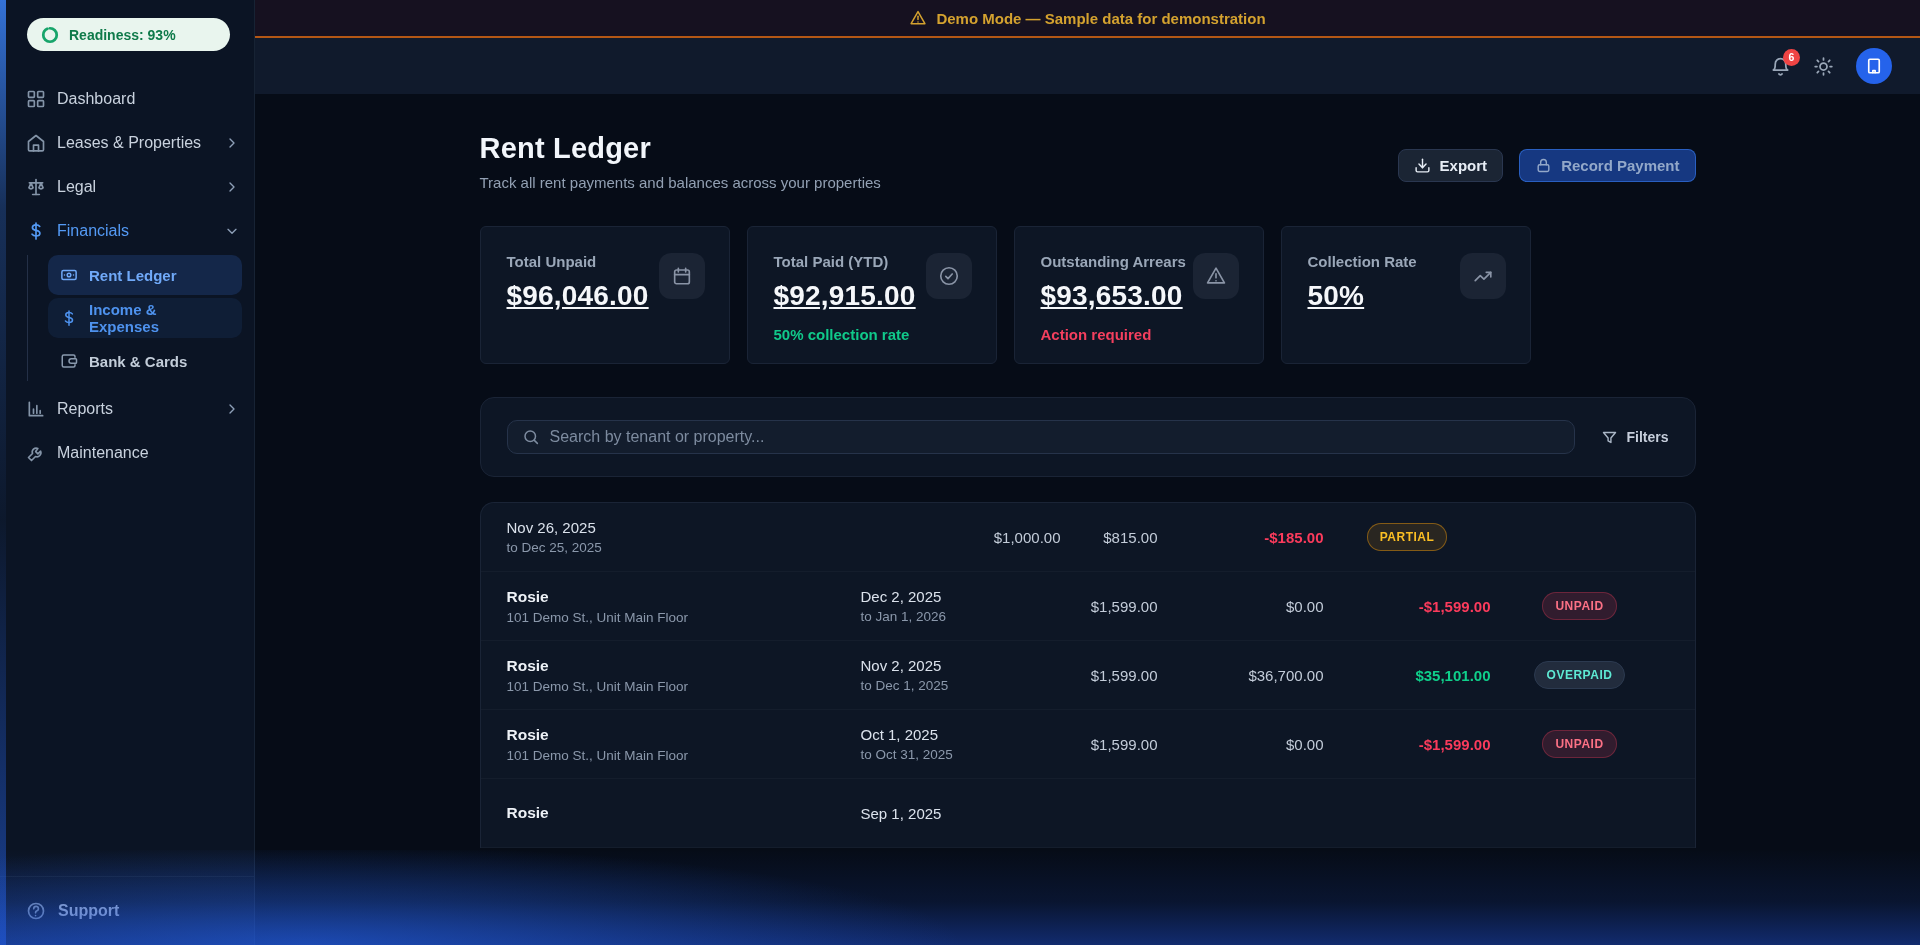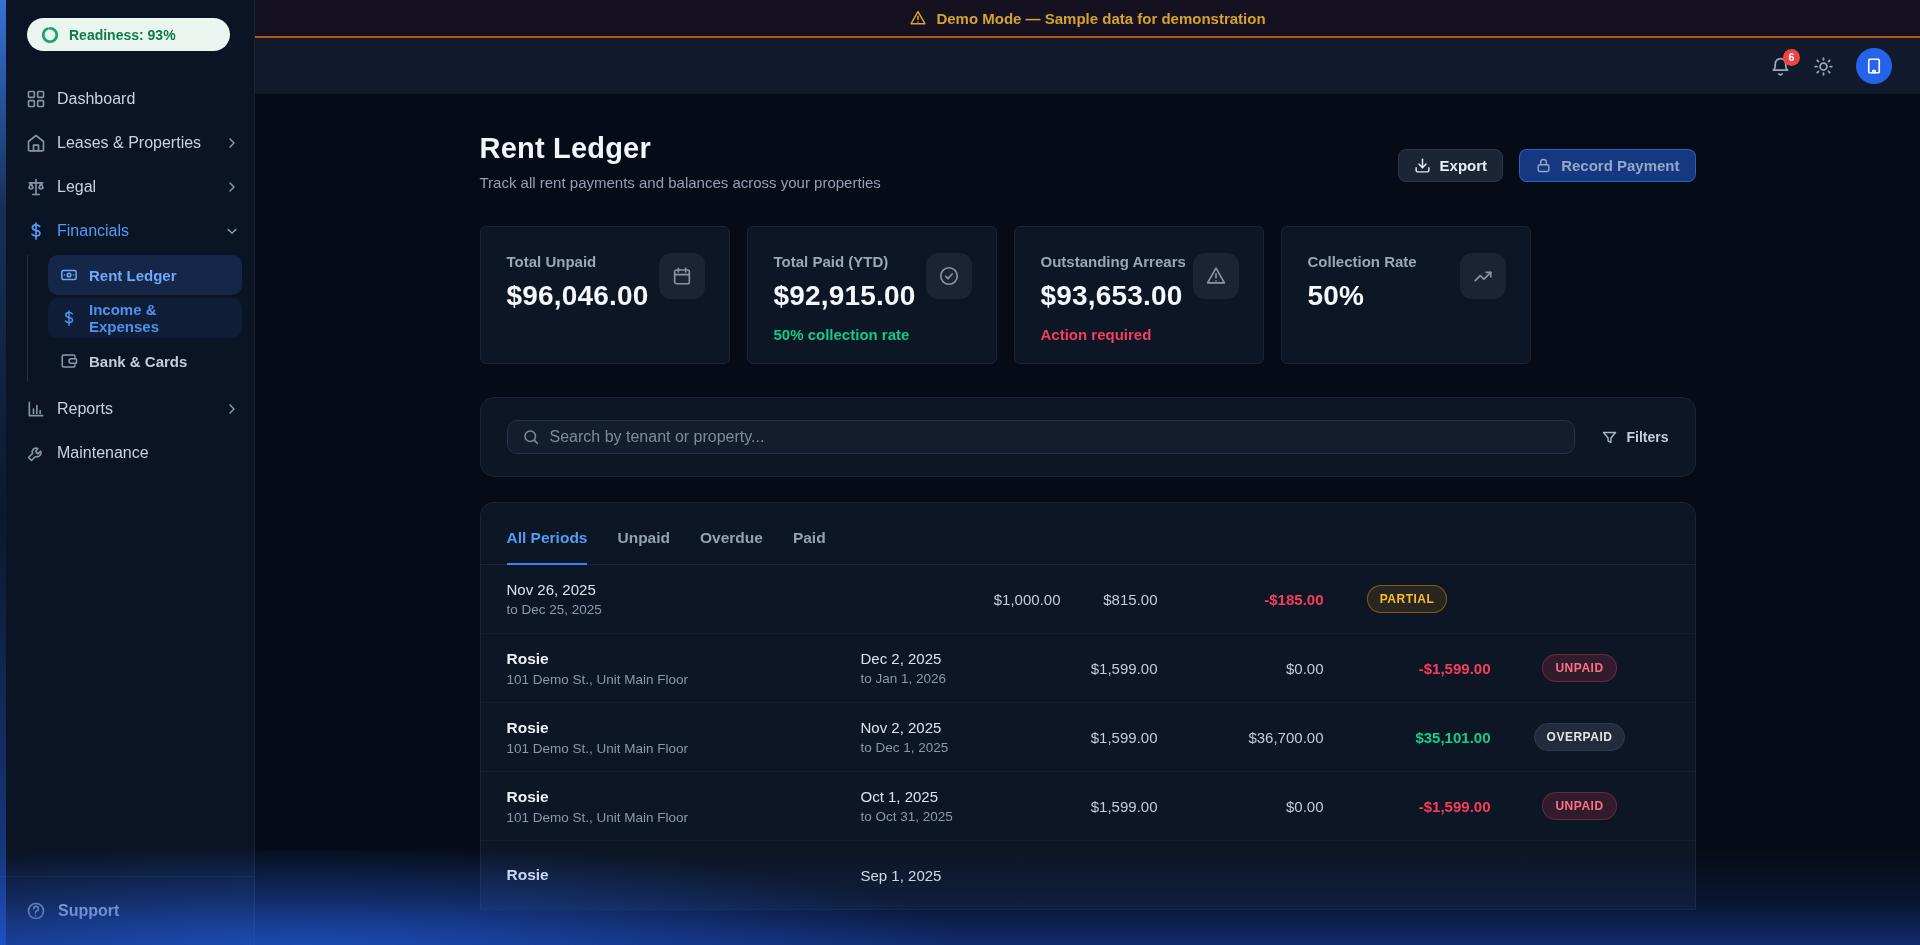--- a/index.html
+++ b/index.html
@@ -69,21 +69,21 @@
   .head-actions { display:flex; gap:16px; margin-top:17px; }
   .btn { display:flex; align-items:center; gap:9px; height:33px; padding:0 15px; border-radius:8px;
     font-size:15px; font-weight:700; cursor:pointer; border:1px solid transparent; }
   .btn-export { background:#1b2534; border-color:#2a3750; color:#e7edf5; }
   .btn-record { background:rgba(37,99,235,.5); border-color:rgba(59,130,246,.55); color:#93a8c9; }
 
   .stats { display:flex; gap:17px; margin-top:35px; }
   .stat-card { width:250px; height:138px; background:#0d1625; border:1px solid #1a2436; border-radius:6px;
     padding:26px; position:relative; }
   .stat-label { color:#9aa7b8; font-size:15px; font-weight:600; }
-  .stat-value { color:#f5f7fa; font-size:28px; font-weight:800; margin-top:10px; letter-spacing:.2px; }
+  .stat-value { color:#f5f7fa; font-size:28px; font-weight:800; margin-top:10px; letter-spacing:.2px;text-decoration:underline; }
   .stat-note { font-size:15px; font-weight:700; margin-top:14px; }
   .note-green { color:#10c98a; } .note-red { color:#f43f5e; }
   .stat-ic { position:absolute; top:26px; right:24px; width:46px; height:46px; border-radius:12px;
     background:#1b2434; color:#8a94a6; display:flex; align-items:center; justify-content:center; }
 
   .search-card { margin-top:33px; height:80px; background:#0d1625; border:1px solid #1a2436; border-radius:14px;
     display:flex; align-items:center; padding:0 26px; gap:26px; }
   .search-box { flex:1 1 auto; height:30px; background:#131d2d; border:1px solid #26334a; border-radius:10px;
     display:flex; align-items:center; padding:16px 14px; gap:10px; color:#7d8b9f;justify-content:flex-end; }
   .search-box input { flex:1; background:transparent; border:none; outline:none; color:#dfe6ef;
@@ -108,21 +108,21 @@
   .t-prop { color:#8b98ab; font-size:13.5px; margin-top:4px; }
   .t-from { color:#dbe2ec; font-size:15px; }
   .t-to { color:#8b98ab; font-size:13.5px; margin-top:4px; }
   .t-amt { color:#c3ccd9; font-size:15px; }
   .t-bal { font-size:15px; font-weight:800; }
   .bal-red { color:#fb3b5c; } .bal-green { color:#0fd08b; }
   .pill { display:inline-block; font-size:12px; font-weight:800; letter-spacing:.5px;
     padding:6px 12px; border-radius:999px; border:1px solid transparent; }
   .pill-partial { color:#fbbf24; background:rgba(245,158,11,.12); border-color:rgba(245,158,11,.45); }
   .pill-unpaid { color:#fb7185; background:rgba(244,63,94,.16); border-color:rgba(244,63,94,.30); }
-  .pill-overpaid { color:#e5e5e5; background:#222c3d; border-color:#2c3a50; }
+  .pill-overpaid { color:#5eead4; background:#222c3d; border-color:#2c3a50; }
 
   .bottom-glow { position:absolute; left:0; right:0; bottom:0; height:95px; pointer-events:none; z-index:60;
     background:
       radial-gradient(55% 170% at 16% 100%, rgba(37,99,235,.55), transparent 62%),
       linear-gradient(to top, rgba(30,77,205,.48), rgba(30,77,205,.14) 45%, transparent 100%); }
   svg { display:block; }
 </style>
 </head>
 <body>
 
@@ -394,26 +394,20 @@
           <span class="f-ic">
             <svg width="17" height="17" viewBox="0 0 24 24" fill="none" stroke="currentColor" stroke-width="2" stroke-linecap="round" stroke-linejoin="round">
                 <path d="M3.5 5h17l-6.5 7.7V19l-4-2.2v-4.1L3.5 5Z"></path>
               </svg>
           </span>
           <span>Filters</span>
         </div>
       </div>
 
       <div class="table-card">
-        <div class="tabs" id="tabs">
-            <div class="tab active">All Periods</div>
-            <div class="tab">Unpaid</div>
-            <div class="tab">Overdue</div>
-            <div class="tab">Paid</div>
-          </div>
         <div id="tbody">
             <div class="tr">
               <div>
                 <div class="t-from">Nov 26, 2025</div>
                 <div class="t-to">to Dec 25, 2025</div>
               </div>
               <div class="t-amt col-r">$1,000.00</div>
               <div class="t-amt col-r">$815.00</div>
               <div class="t-bal col-r bal-red">-$185.00</div>
               <div class="col-c"><span class="pill pill-partial">PARTIAL</span></div>

